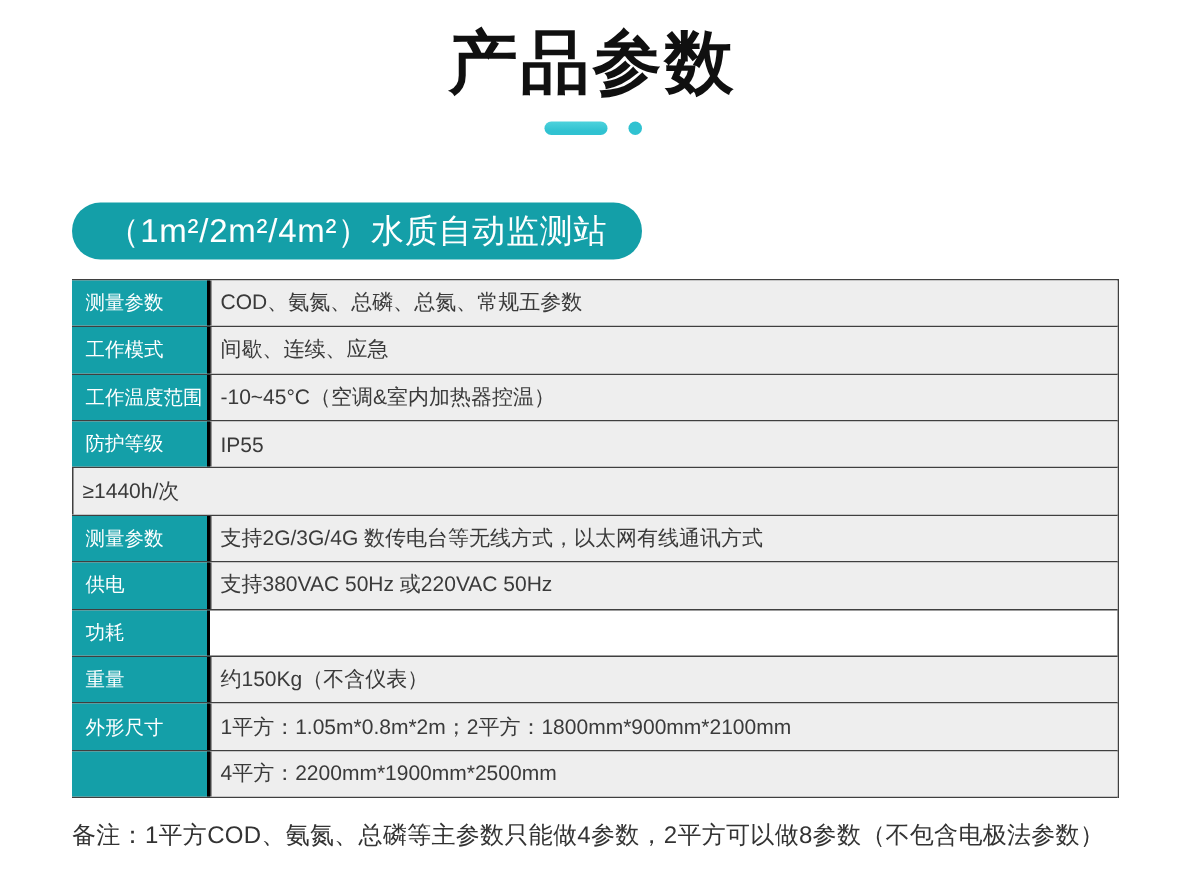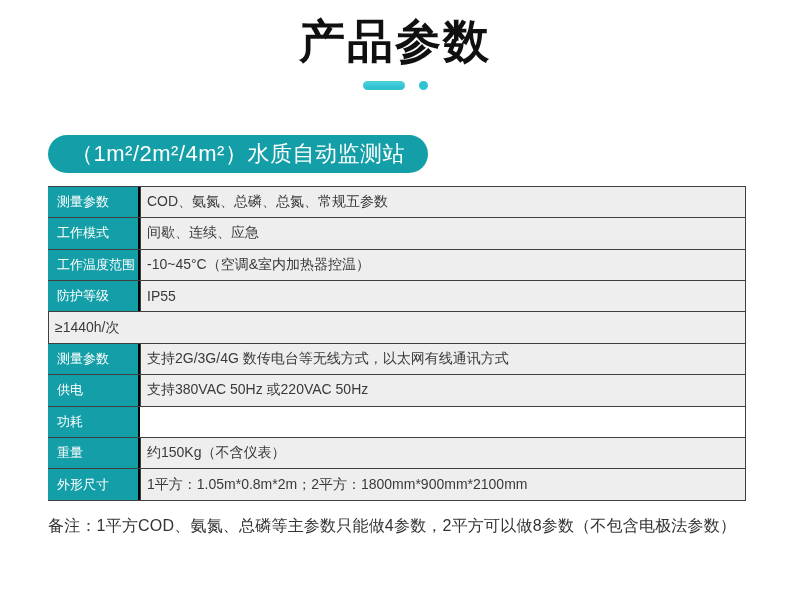--- a/index.html
+++ b/index.html
@@ -149,17 +149,21 @@
       <div class="spec-label">功耗</div>
     </div>
     <div class="spec-row">
       <div class="spec-label">重量</div>
       <div class="spec-value">约150Kg（不含仪表）</div>
     </div>
     <div class="spec-row">
       <div class="spec-label">外形尺寸</div>
       <div class="spec-value">1平方：1.05m*0.8m*2m；2平方：1800mm*900mm*2100mm</div>
     </div>
+    <div class="spec-row">
+      <div class="spec-label"></div>
+      <div class="spec-value">4平方：2200mm*1900mm*2500mm</div>
+    </div>
   </div>
 
   <p class="footnote">备注：1平方COD、氨氮、总磷等主参数只能做4参数，2平方可以做8参数（不包含电极法参数）</p>
 
 </div>
 
 </body></html>

